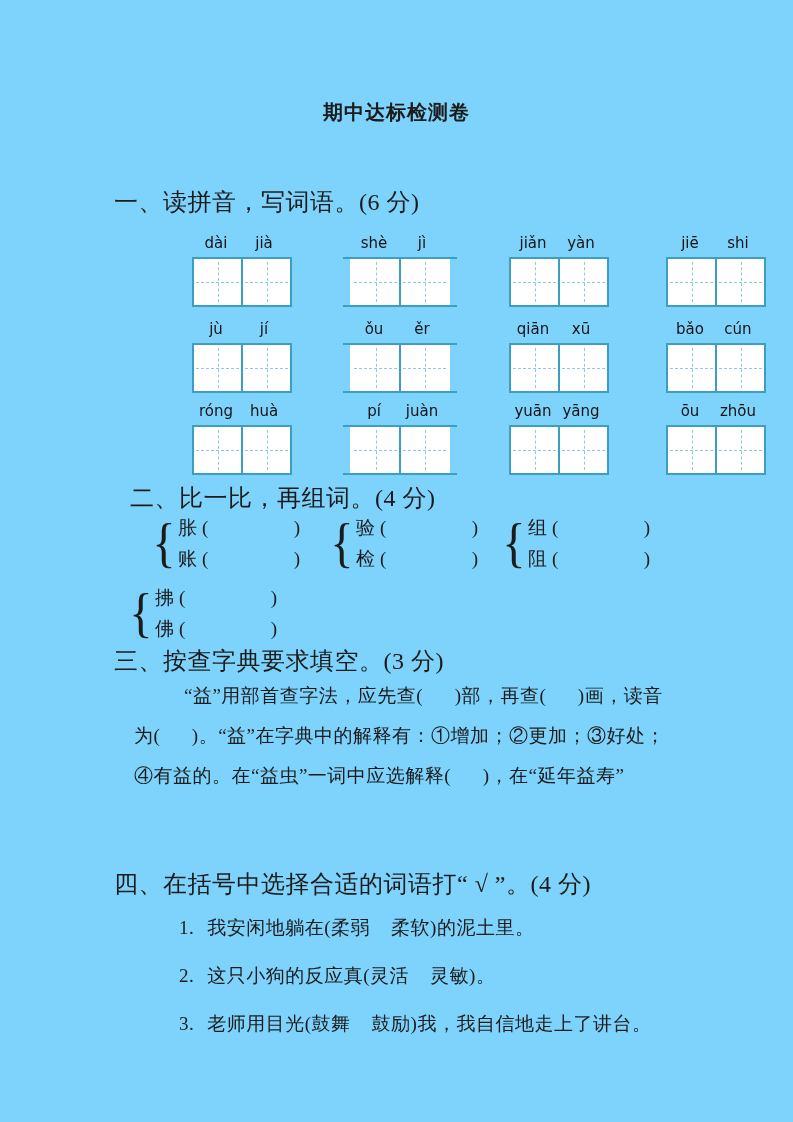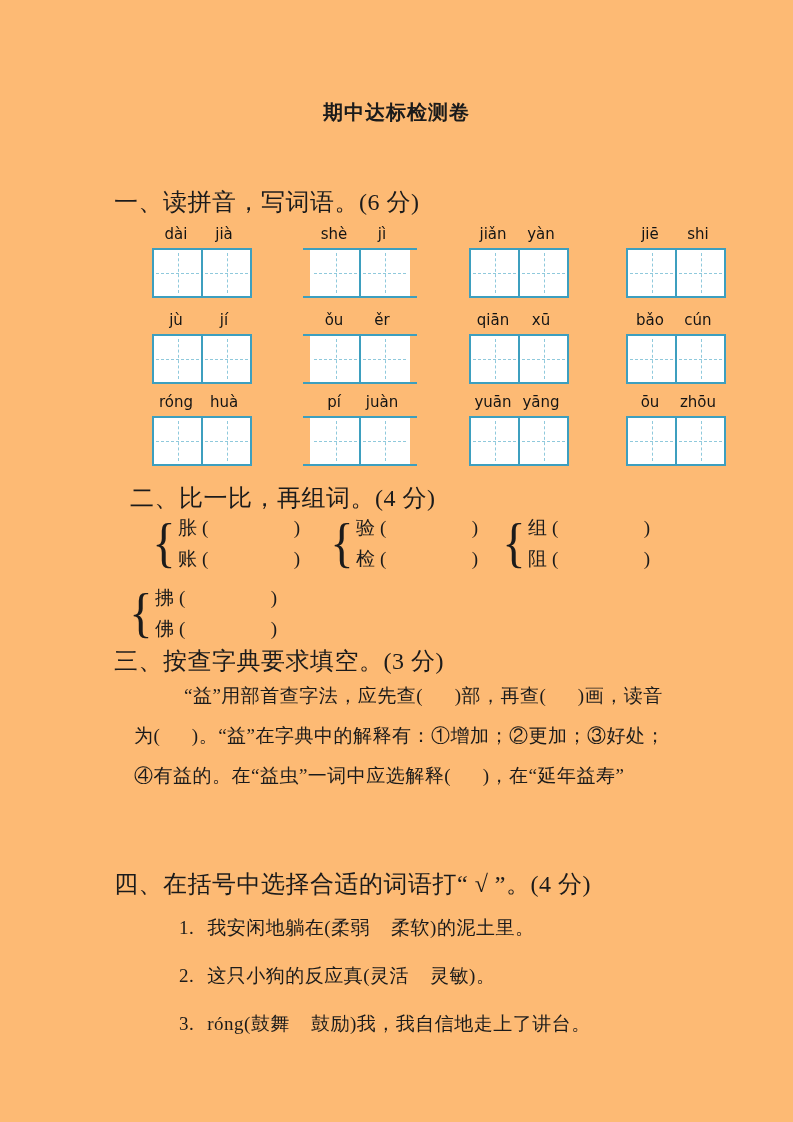--- a/index.html
+++ b/index.html
@@ -1,18 +1,18 @@
 <!DOCTYPE html>
 <html><head>
 <meta charset="utf-8">
 <style>
   html,body { margin:0; padding:0; background:#e8e8e8; }
   .page {
     position:relative; width:793px; height:1122px; margin:0 auto;
-    background:#fdba74; overflow:hidden;
+    background:#7dd3fc; overflow:hidden;
     font-family:"Liberation Serif", serif; color:#1b1b1b;
   }
   .title {
     position:absolute; top:99px; left:0; width:100%; text-align:center;
     font-family:"Liberation Sans", sans-serif; font-weight:700; font-size:20px;
     letter-spacing:1px;
   }
   .subtitle {
     position:absolute; top:144px; left:0; width:100%; text-align:center;
     font-size:19px; letter-spacing:1px;
@@ -21,21 +21,21 @@
   #s1h { top:186px; left:114px; }
   #s2h { top:482px; left:114px;margin-left:16px; }
   #s3h { top:645px; left:114px; }
   #s4h { top:848px; left:114px;margin-top:20px; }
 
   
   .prow { position:absolute; left:0; width:100%; height:76px; }
   #prow0 { top:225px; }
   #prow1 { top:311px; }
   #prow2 { top:393px; }
-  .pgroup { position:absolute; top:0; }
+  .pgroup { position:absolute; top:9px;margin-left:40px; }
   .plabels { display:flex; width:96px; height:23px; }
   .psyl {
     width:48px; text-align:center;
     font-family:"DejaVu Sans", sans-serif; font-size:15px; color:#141414;
   }
   .grid { display:flex; border:2px solid #3d9fbf; position:relative; width:96px; background:#fff; }
   .cell { width:48px; height:46px; position:relative; }
   .cell + .cell { border-left:2px solid #3d9fbf; }
   .cell::before {
     content:""; position:absolute; left:2px; right:2px; top:50%;
@@ -254,16 +254,16 @@
 
   <div class="sec-heading" id="s4h">四、在括号中选择合适的词语打“ √ ”。(4 分)</div>
 
   <div class="s4item" id="item0">
     <span class="item-num">1.</span><span>我安闲地躺在(</span><span class="kai">柔弱    柔软</span><span>)的泥土里。</span>
   </div>
   <div class="s4item" id="item1">
     <span class="item-num">2.</span><span>这只小狗的反应真(</span><span class="kai">灵活    灵敏</span><span>)。</span>
   </div>
   <div class="s4item" id="item2">
-    <span class="item-num">3.</span><span>róng(</span><span class="kai">鼓舞    鼓励</span><span>)我，我自信地走上了讲台。</span>
+    <span class="item-num">3.</span><span>老师用目光(</span><span class="kai">鼓舞    鼓励</span><span>)我，我自信地走上了讲台。</span>
   </div>
 
 </div>
 
 </body></html>

